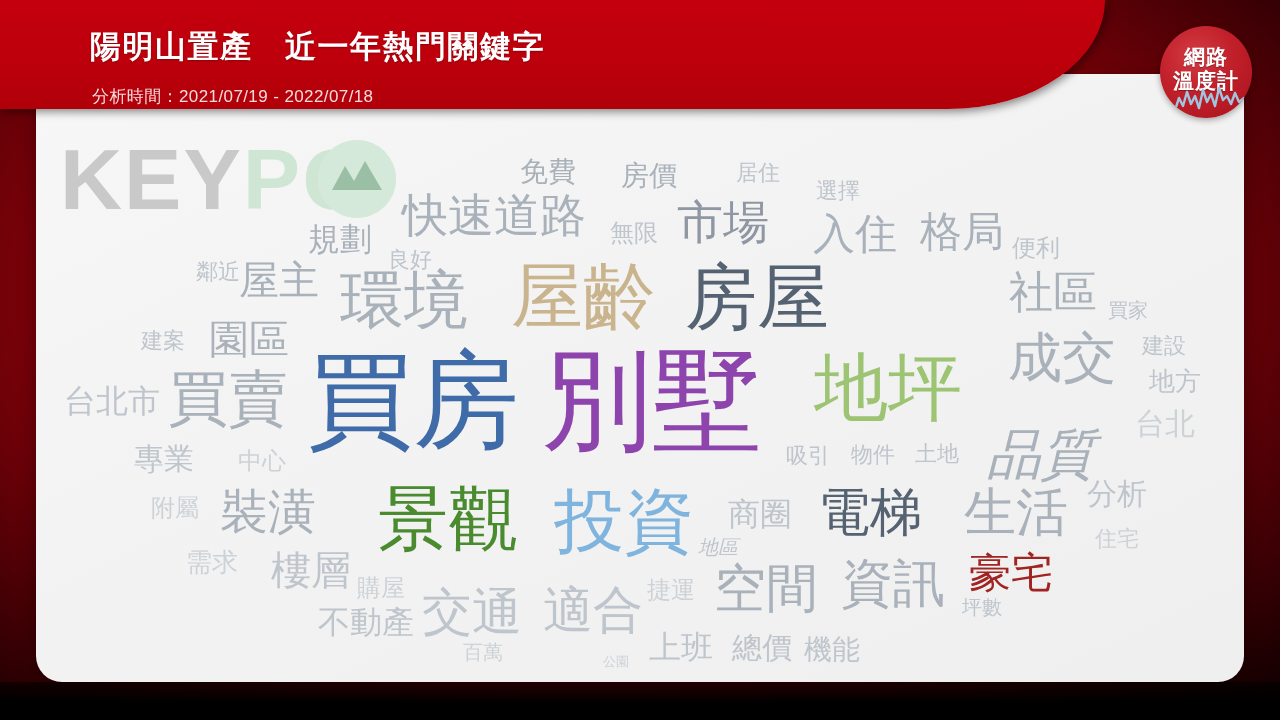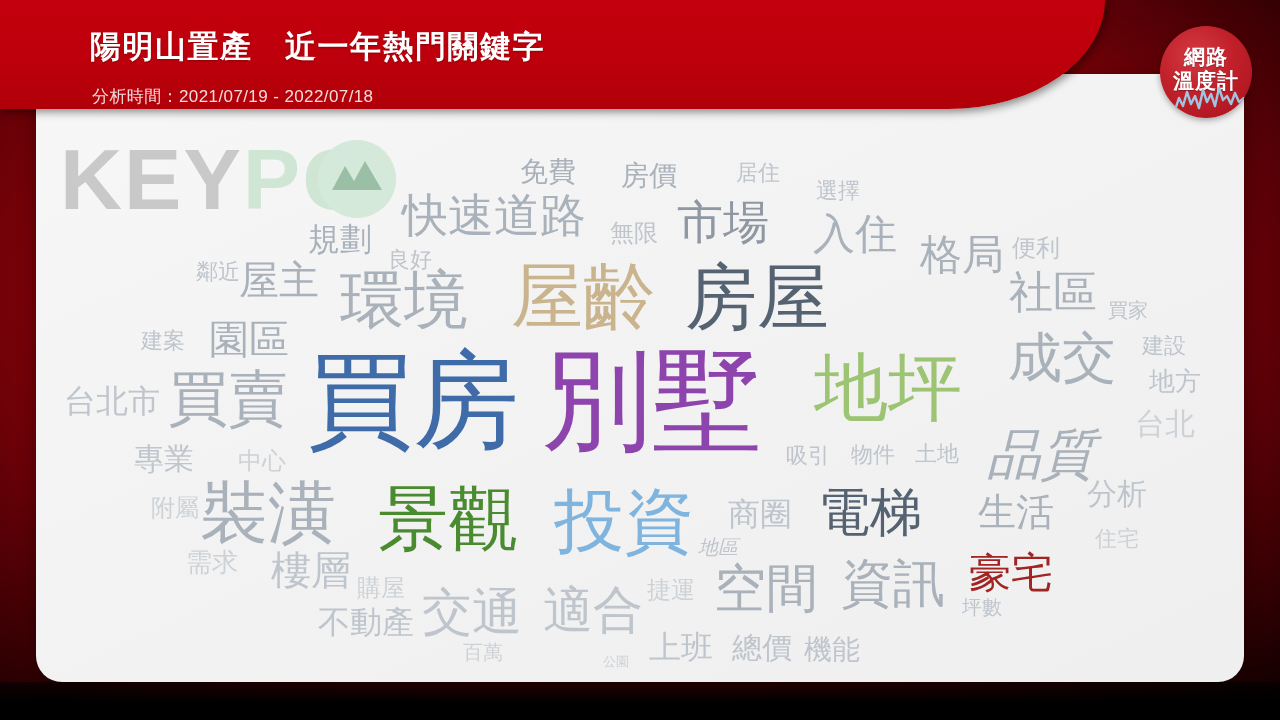--- a/index.html
+++ b/index.html
@@ -135,32 +135,32 @@
         <span class="w" style="left: 377px; top: 326px; font-size: 106px; color: rgb(63, 107, 168);">買房</span>
         <span class="w" style="left: 616px; top: 326px; font-size: 110px; color: rgb(142, 68, 173);">別墅</span>
         <span class="w" style="left: 834px; top: 438px; font-size: 52px; color: rgb(84, 98, 114);">電梯</span>
         <span class="w" style="left: 852px; top: 314px; font-size: 74px; color: rgb(156, 196, 115);">地坪</span>
         <span class="w" style="left: 721px; top: 223px; font-size: 72px; color: rgb(84, 98, 114);">房屋</span>
         <span class="w" style="left: 547px; top: 222px; font-size: 72px; color: rgb(201, 180, 141);">屋齡</span>
         <span class="w" style="left: 412px; top: 445px; font-size: 70px; color: rgb(75, 139, 47);">景觀</span>
         <span class="w" style="left: 588px; top: 447px; font-size: 70px; color: rgb(127, 180, 222);">投資</span>
         <span class="w" style="left: 192px; top: 325px; font-size: 60px; color: rgb(169, 177, 186);">買賣</span>
         <span class="w" style="left: 368px; top: 226px; font-size: 64px; color: rgb(169, 177, 186);">環境</span>
-        <span class="w" style="left: 232px; top: 438px; font-size: 68px; color: rgb(169, 177, 186);">裝潢</span>
+        <span class="w" style="left: 232px; top: 438px; font-size: 48px; color: rgb(169, 177, 186);">裝潢</span>
         <span class="w" style="left: 1026px; top: 283px; font-size: 54px; color: rgb(169, 177, 186);">成交</span>
         <span class="w" style="left: 1005px; top: 380px; font-size: 54px; color: rgb(169, 177, 186); font-style: italic;">品質</span>
         <span class="w" style="left: 730px; top: 514px; font-size: 52px; color: rgb(169, 177, 186);">空間</span>
         <span class="w" style="left: 857px; top: 509px; font-size: 52px; color: rgb(169, 177, 186);">資訊</span>
-        <span class="w" style="left: 980px; top: 438px; font-size: 38px; color: rgb(169, 177, 186);">生活</span>
+        <span class="w" style="left: 980px; top: 438px; font-size: 52px; color: rgb(169, 177, 186);">生活</span>
         <span class="w" style="left: 436px; top: 538px; font-size: 50px; color: rgb(191, 197, 204);">交通</span>
         <span class="w" style="left: 557px; top: 536px; font-size: 50px; color: rgb(191, 197, 204);">適合</span>
         <span class="w" style="left: 458px; top: 141px; font-size: 46px; color: rgb(169, 177, 186);">快速道路</span>
         <span class="w" style="left: 1017px; top: 218px; font-size: 44px; color: rgb(169, 177, 186);">社區</span>
         <span class="w" style="left: 819px; top: 160px; font-size: 42px; color: rgb(169, 177, 186);">入住</span>
-        <span class="w" style="left: 926px; top: 158px; font-size: 42px; color: rgb(169, 177, 186); margin-top: 23px;">格局</span>
+        <span class="w" style="left: 926px; top: 158px; font-size: 42px; color: rgb(169, 177, 186);">格局</span>
         <span class="w" style="left: 687px; top: 148px; font-size: 46px; color: rgb(142, 151, 162);">市場</span>
         <span class="w" style="left: 275px; top: 496px; font-size: 40px; color: rgb(191, 197, 204);">樓層</span>
         <span class="w" style="left: 243px; top: 206px; font-size: 40px; color: rgb(169, 177, 186);">屋主</span>
         <span class="w" style="left: 213px; top: 265px; font-size: 40px; color: rgb(169, 177, 186);">園區</span>
         <span class="w" style="left: 975px; top: 499px; font-size: 42px; color: rgb(160, 36, 33);">豪宅</span>
         <span class="w" style="left: 304px; top: 165px; font-size: 32px; color: rgb(169, 177, 186);">規劃</span>
         <span class="w" style="left: 76px; top: 327px; font-size: 32px; color: rgb(191, 197, 204);">台北市</span>
         <span class="w" style="left: 330px; top: 548px; font-size: 32px; color: rgb(191, 197, 204);">不動產</span>
         <span class="w" style="left: 724px; top: 440px; font-size: 32px; color: rgb(191, 197, 204);">商圈</span>
         <span class="w" style="left: 512px; top: 98px; font-size: 28px; color: rgb(169, 177, 186);">免費</span>

